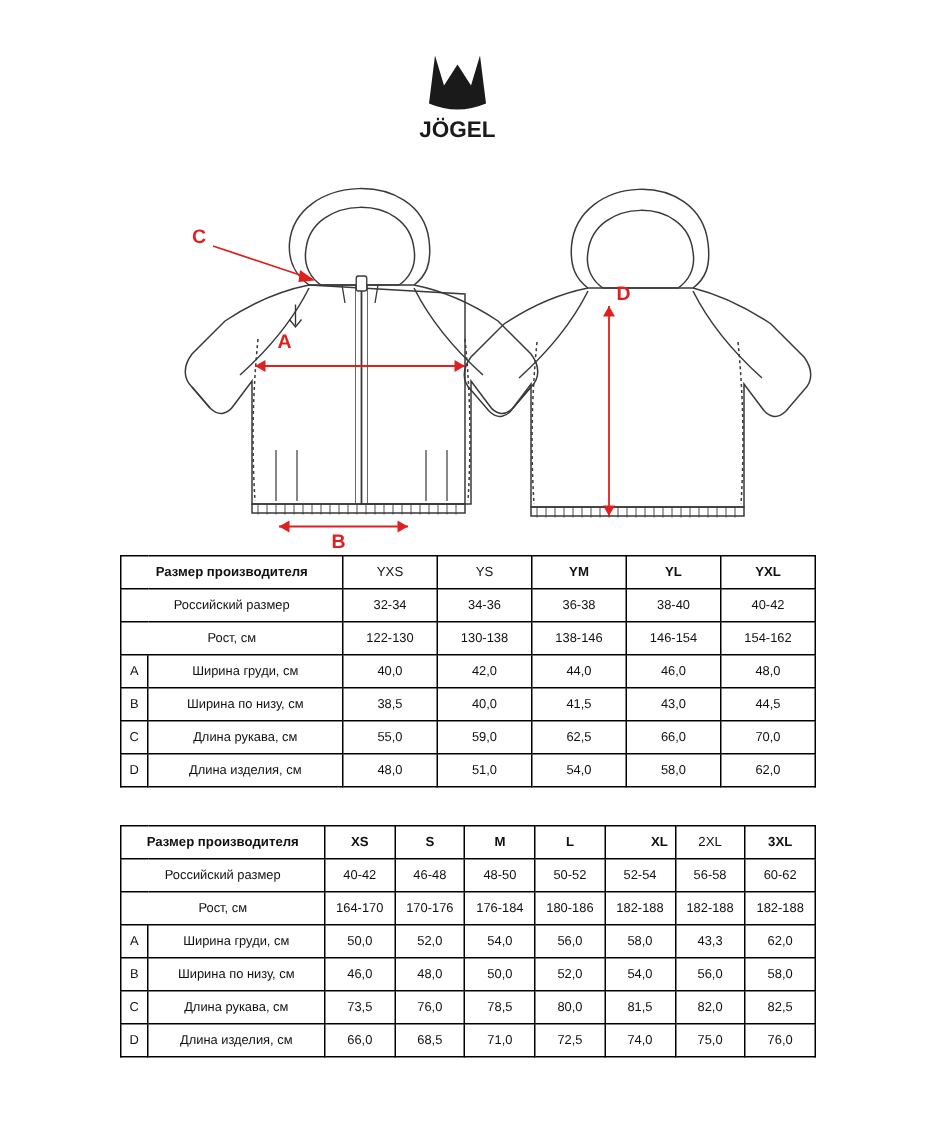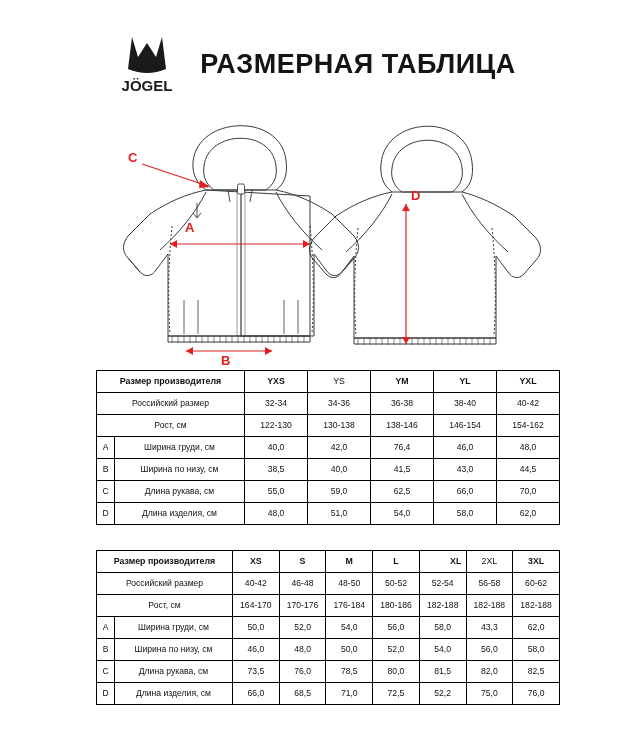--- a/index.html
+++ b/index.html
@@ -56,21 +56,21 @@
     left: 0;
     top: 86px;
     width: 624px;
     height: 282px;
   }
   .illustration svg { display: block; }
 
   
   .table-wrap {
     position: absolute;
-    left: 96px;
+    left: 80px;
     width: 464px;
   }
   #table1-wrap { top: 370px; }
   #table2-wrap { top: 550px; }
 
   table.size-table {
     border-collapse: collapse;
     width: 100%;
     table-layout: fixed;
   }
@@ -112,21 +112,20 @@
 
 <div class="page">
 
   <div class="header">
     <div class="logo">
       <svg width="78" height="62" viewBox="0 0 78 62">
         <path d="M24 4 L30 24 L39 10 L48 24 L54 4 L58 36 Q39 44 20 36 Z" fill="#1a1a1a"></path>
         <text x="39" y="58" font-family="Liberation Sans, sans-serif" font-size="15" font-weight="bold" fill="#1a1a1a" text-anchor="middle">JÖGEL</text>
       </svg>
     </div>
-    <div class="title">РАЗМЕРНАЯ ТАБЛИЦА</div>
   </div>
 
   <div class="illustration">
     <svg width="624" height="282" viewBox="0 0 624 282">
 
       <g fill="none" stroke="#3a3a3a" stroke-width="1">
 
         <path d="M193 76 C197 30 280 26 286 74 C288 90 284 98 276 104 L206 104 C198 98 192 90 193 76 Z"></path>
         <path d="M204 80 C208 44 272 42 276 80 C278 92 272 100 266 104 L214 104 C208 100 202 92 204 80 Z"></path>
 
@@ -212,21 +211,21 @@
           <col style="width:130px">
         <col>
           <col>
           <col>
           <col>
           <col>
       </colgroup>
       <tbody id="table1-body">
           <tr class="head">
             <td colspan="2" class="rowlabel headlabel-2" style="font-weight: bold;">Размер производителя</td>
-            <td style="font-weight: bold; margin-left: 16px;">YXS</td>
+            <td style="font-weight: normal; margin-left: 16px;">YXS</td>
             <td style="font-weight: normal;">YS</td>
             <td style="font-weight: bold; text-align: center;">YM</td>
             <td style="font-weight: bold;">YL</td>
             <td style="font-weight: bold;">YXL</td>
           </tr>
           <tr>
             <td colspan="2" class="rowlabel">Российский размер</td>
             <td>32-34</td>
             <td>34-36</td>
             <td>36-38</td>
@@ -239,21 +238,21 @@
             <td>130-138</td>
             <td>138-146</td>
             <td>146-154</td>
             <td>154-162</td>
           </tr>
           <tr>
             <td class="letter">A</td>
             <td class="label">Ширина груди, см</td>
             <td>40,0</td>
             <td>42,0</td>
-            <td>76,4</td>
+            <td>44,0</td>
             <td>46,0</td>
             <td>48,0</td>
           </tr>
           <tr>
             <td class="letter">B</td>
             <td class="label">Ширина по низу, см</td>
             <td>38,5</td>
             <td>40,0</td>
             <td>41,5</td>
             <td>43,0</td>
@@ -358,21 +357,21 @@
             <td>82,0</td>
             <td>82,5</td>
           </tr>
           <tr>
             <td class="letter">D</td>
             <td class="label">Длина изделия, см</td>
             <td>66,0</td>
             <td>68,5</td>
             <td>71,0</td>
             <td>72,5</td>
-            <td>52,2</td>
+            <td>74,0</td>
             <td>75,0</td>
             <td>76,0</td>
           </tr>
         </tbody>
     </table>
   </div>
 
 </div>
 
 </body></html>

